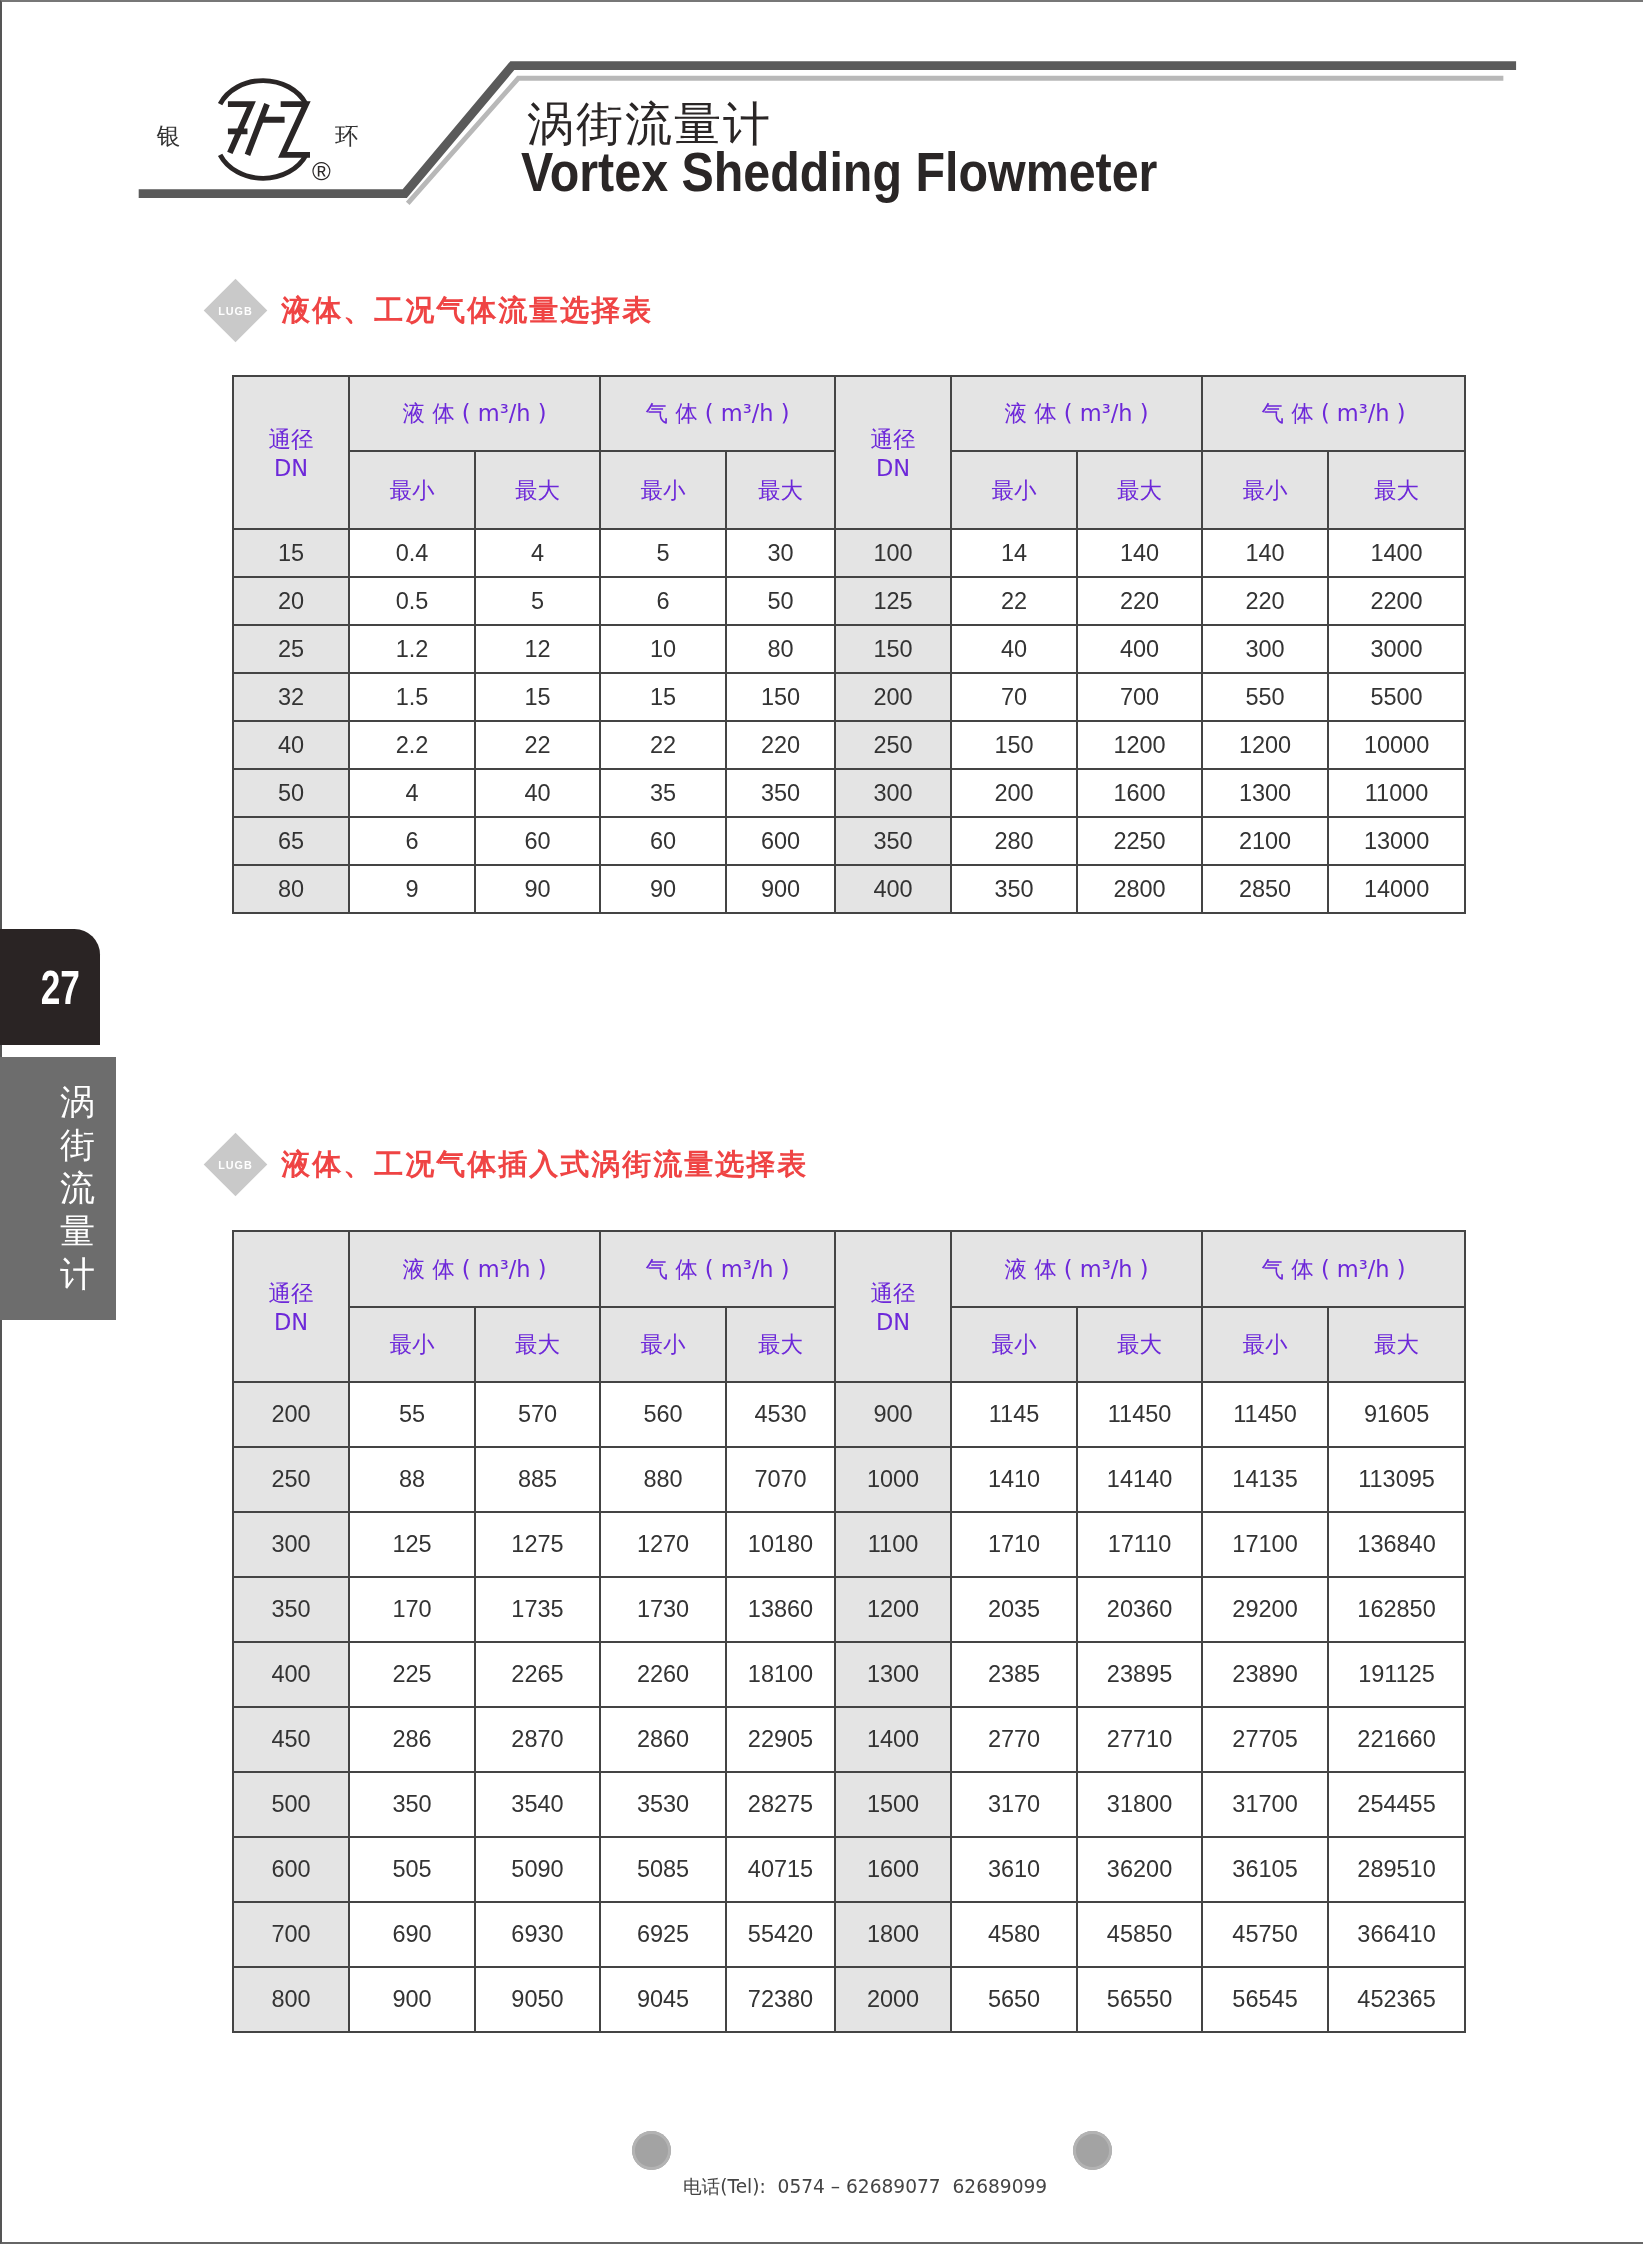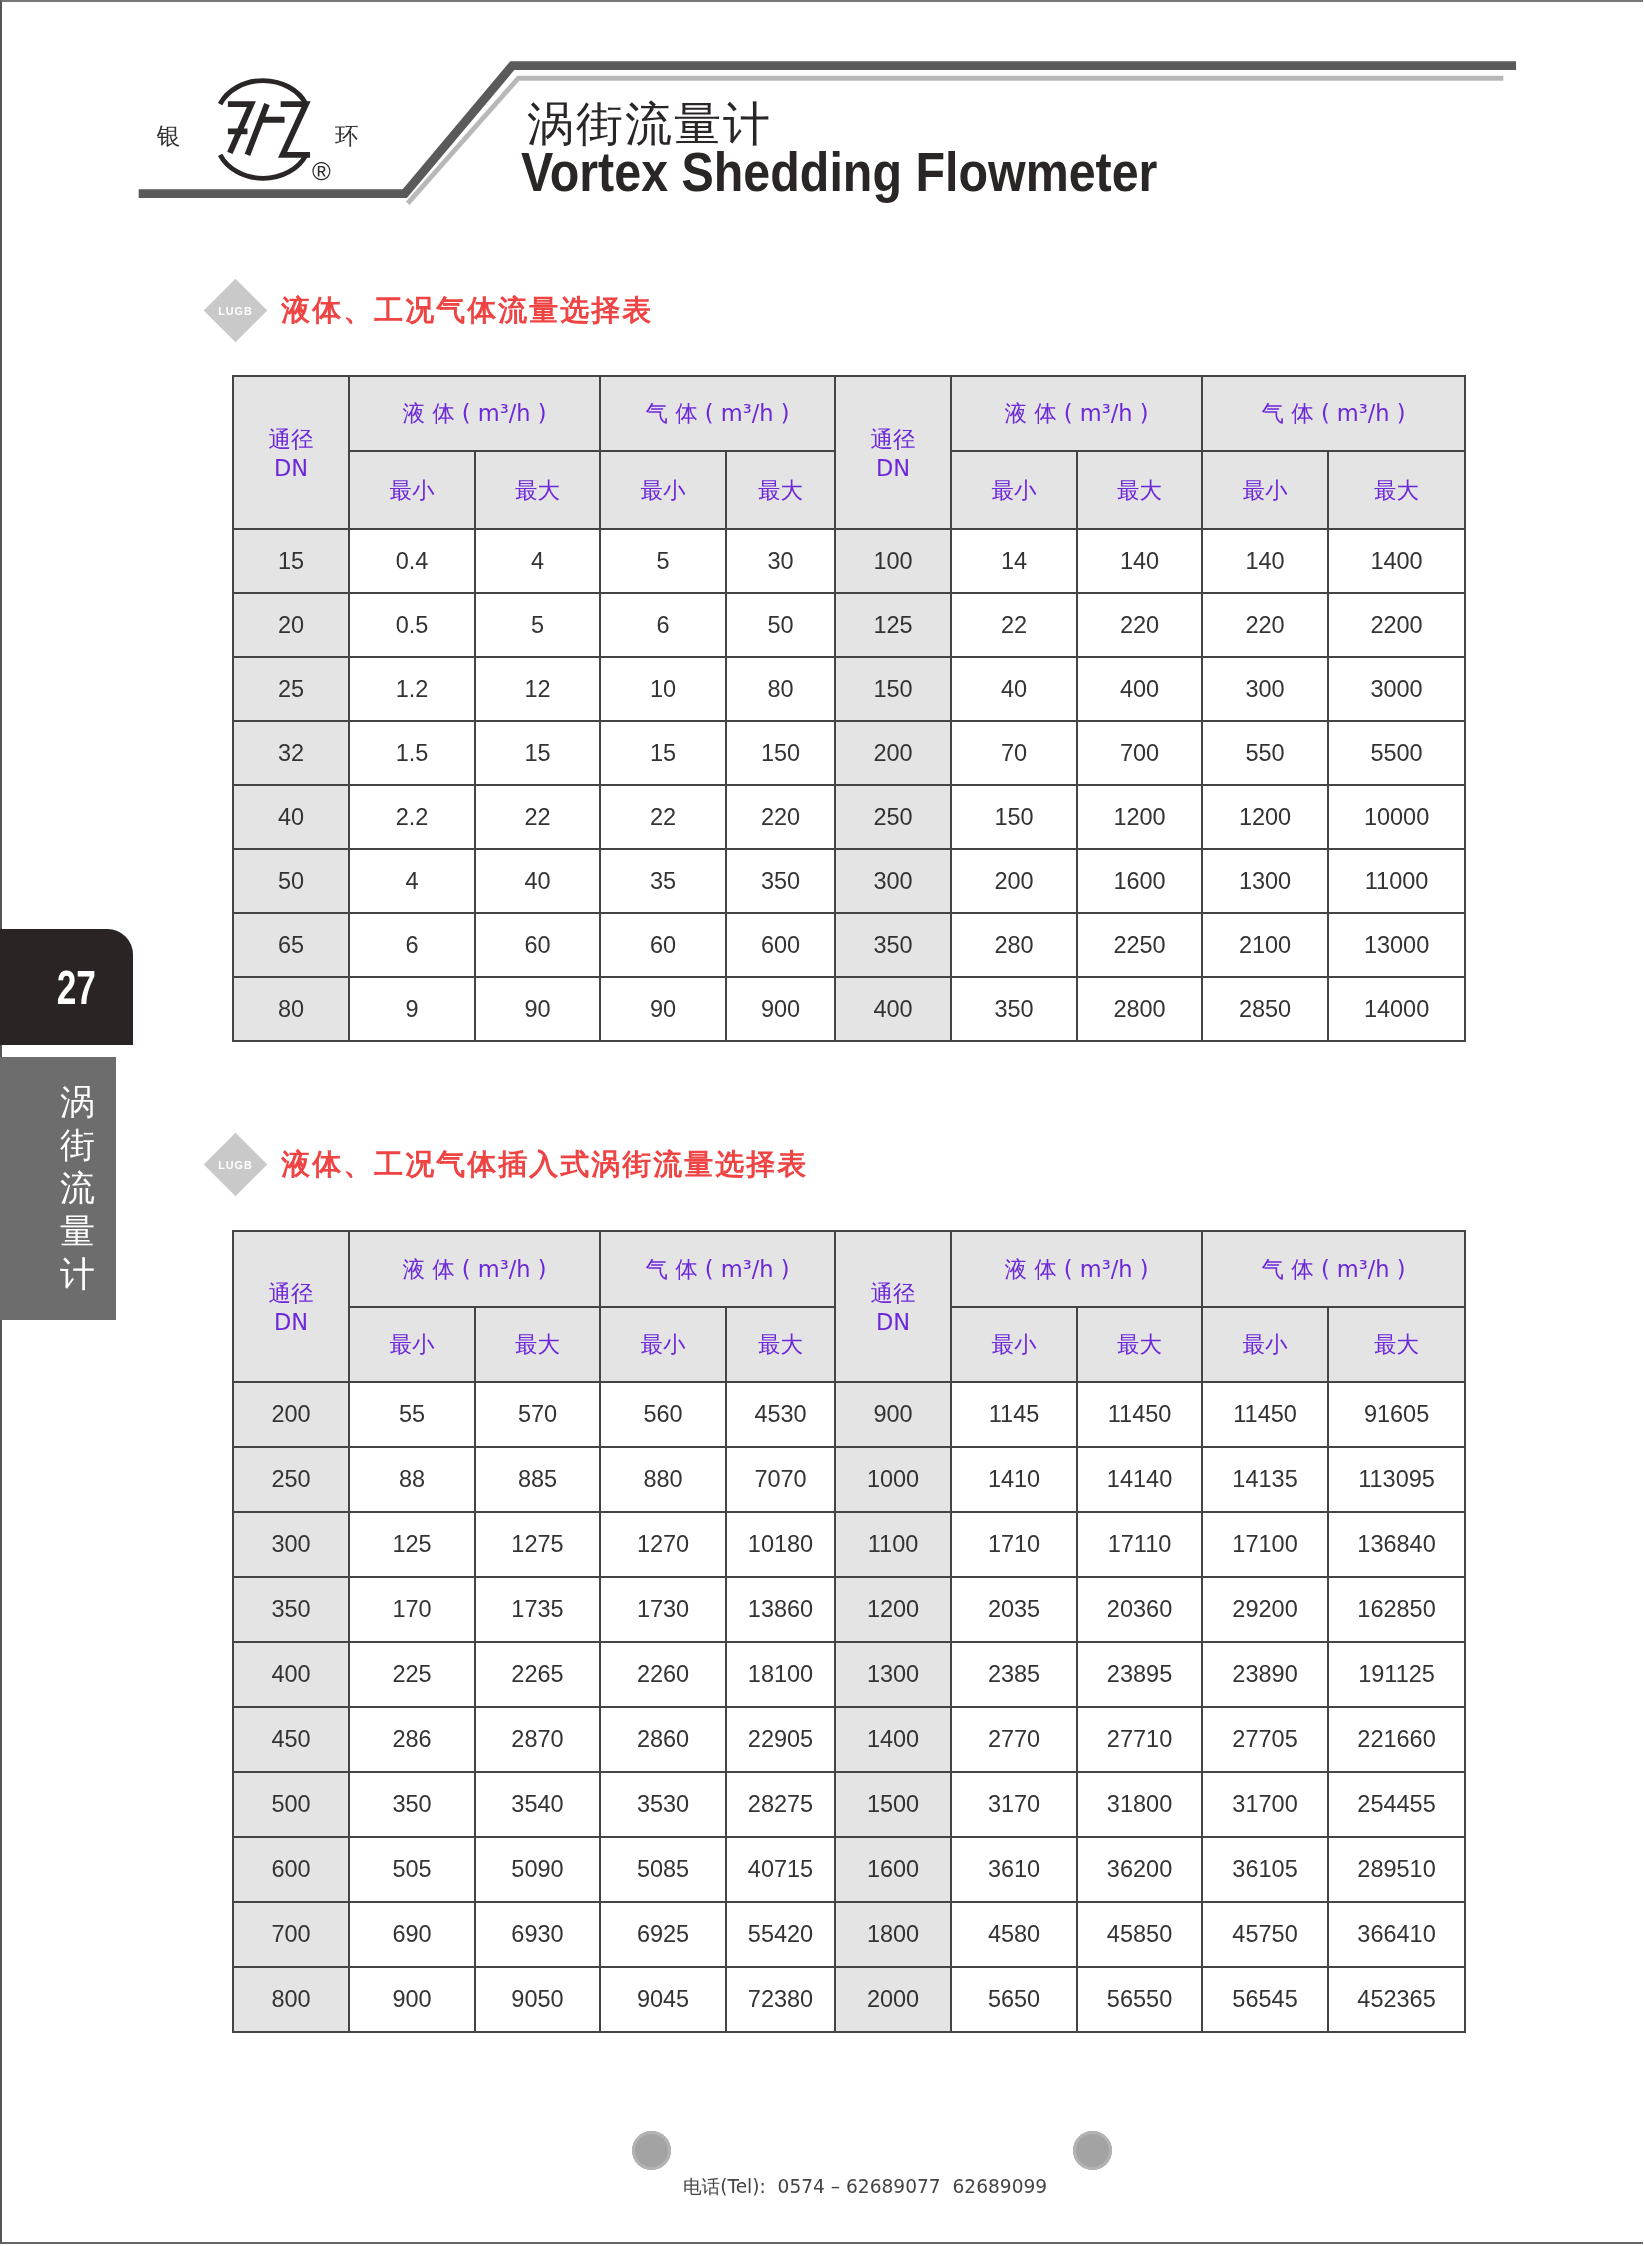--- a/index.html
+++ b/index.html
@@ -52,28 +52,28 @@
   table.flow td, table.flow th {
     border: 2px solid #444; text-align: center; vertical-align: middle; padding: 0;
     font-weight: normal;
   }
   table.flow th { background: #e4e4e4; font-family: "DejaVu Sans", sans-serif; font-size: 22.5px; color: #6d28d9; }
   table.flow td.dn { background: #e4e4e4; }
   table.flow td { background: #fff; }
   #table1 { top: 375px; }
   #table1 tr.h1 { height: 75px; }
   #table1 tr.h2 { height: 78px; }
-  #table1 tbody tr { height: 64px; }
+  #table1 tbody tr { height: 48px; }
   #table2 { top: 1230px; }
   #table2 tr.h1 { height: 76px; }
   #table2 tr.h2 { height: 75px; }
   #table2 tbody tr { height: 65px; }
   
   .side-page-tab {
-    position: absolute; left: 0; top: 929px; width: 133px; height: 116px;
+    position: absolute; left: 0; top: 929px; width: 100px; height: 116px;
     background: #2a2424; border-top-right-radius: 25.5px;
     display: flex; align-items: center; justify-content: center;
   }
   .side-page-num {
     color: #fff; font-size: 49px; font-weight: bold; font-family: "Liberation Sans", sans-serif;
     transform: scaleX(0.72); margin-left: 19.6px;
   }
   .side-section-tab {
     position: absolute; left: 0; top: 1057px; width: 116px; height: 263px;
     background: #6d6d6d; display: flex; flex-direction: column; align-items: center;

